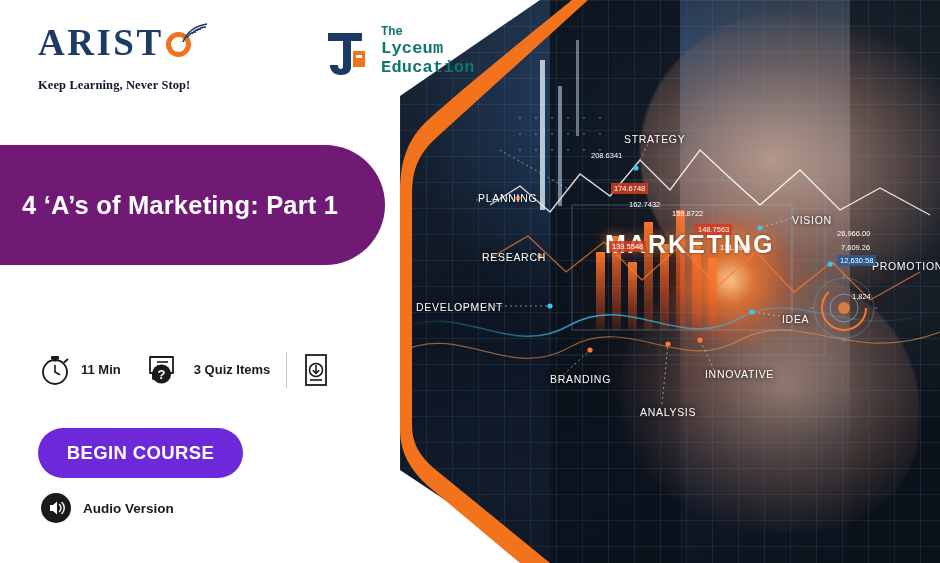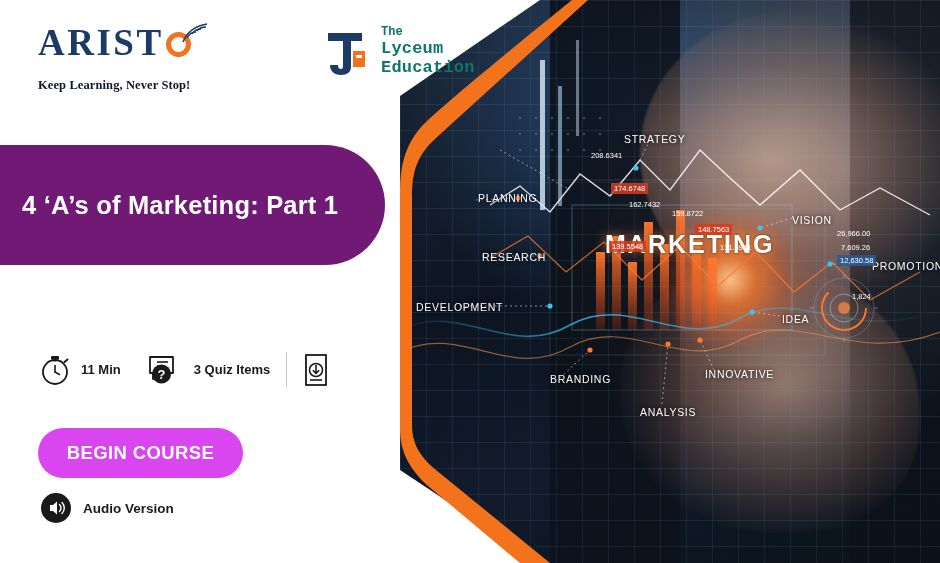--- a/index.html
+++ b/index.html
@@ -191,21 +191,21 @@
     line-height: 1.25;
   }
   .meta-sep {
     width: 1px; height: 36px; background: #c9c9c9; margin: 0 16px;
   }
   .meta-gap { width: 26px; }
 
   .begin-btn {
     position: absolute; left: 38px; top: 428px;
     width: 205px; height: 50px;
-    background: #d946ef;
+    background: #6d28d9;
     border-radius: 26px;
     color: #ffffff;
     font-size: 18.5px;
     font-weight: bold;
     display: flex; align-items: center; justify-content: center;
     letter-spacing: 0.4px;
     cursor: pointer;
     font-family: "Liberation Sans", sans-serif;
   }
 

